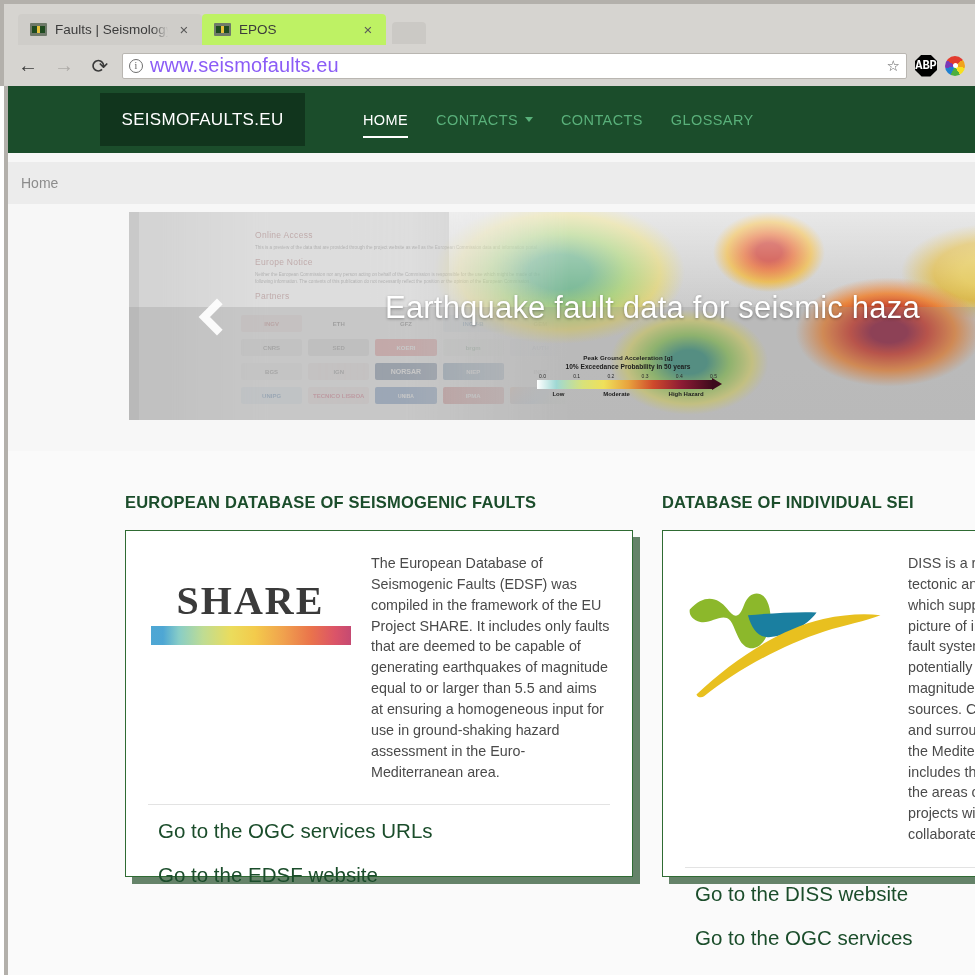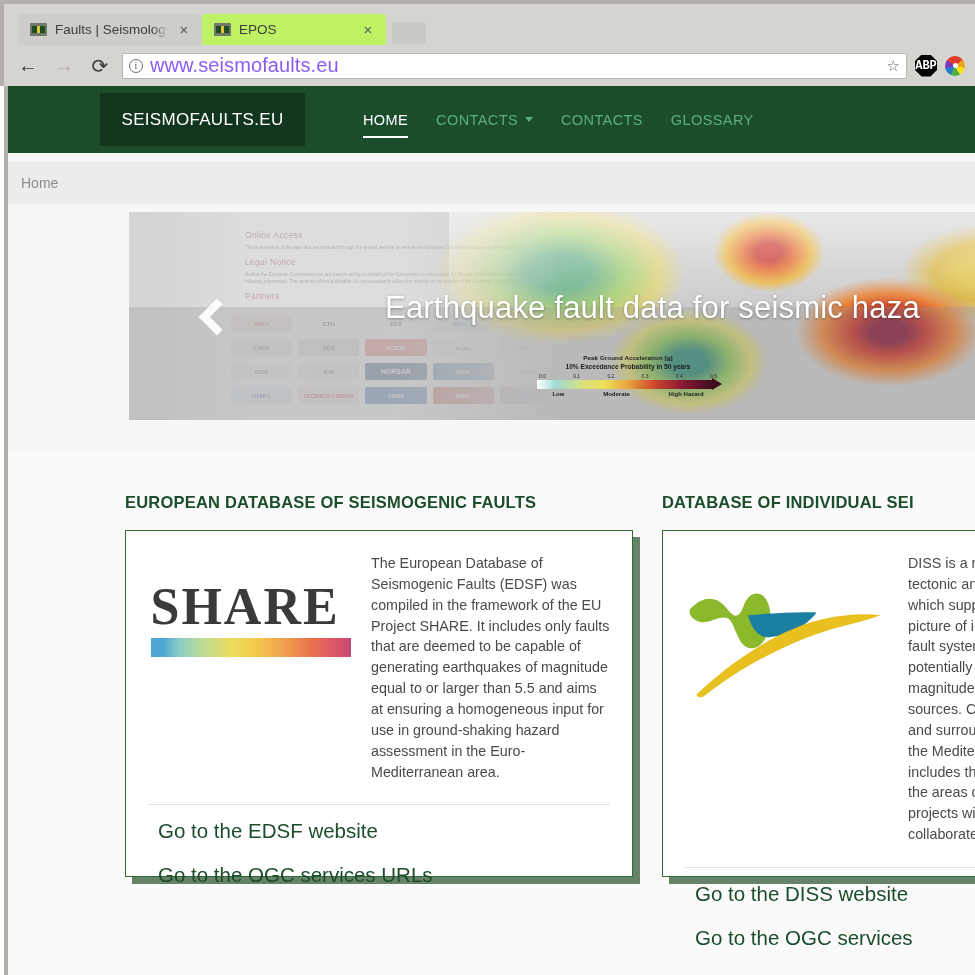--- a/index.html
+++ b/index.html
@@ -223,21 +223,21 @@
   .hero {
     position:absolute;
     left: 121px; top: 8px;
     right: 0;
     height: 208px;
     overflow: hidden;
     background: #c9c9c9;
   }
   
   .slide-partners {
-    position:absolute; left:0; top:0; width: 430px; height: 100%;
+    position:absolute; left:10px; top:0; width: 430px; height: 100%;
     background:#ffffff;
     opacity: .38;
     filter: blur(.2px);
     padding: 12px 16px;
     -webkit-mask-image: linear-gradient(90deg, rgba(0,0,0,.55) 0 5%, #000 30%, #000 62%, transparent 100%);
     mask-image: linear-gradient(90deg, rgba(0,0,0,.55) 0 5%, #000 30%, #000 62%, transparent 100%);
   }
   .pt-h { font-size:8.5px; color:#b07a7a; margin: 6px 0 4px 100px; letter-spacing:.3px;}
   .pt-p { font-size:4.6px; color:#8e8e8e; line-height:1.55; margin-left:100px; width: 300px;}
   .pt-logos { margin-top: 14px; margin-left: 86px; width: 330px;
@@ -356,24 +356,25 @@
     font-size: 20.5px;
     margin: 0 0 20px 10px;
     white-space: nowrap;
   }
   .card-link:last-child { margin-bottom:0; }
 
   
   .share-logo { width: 200px; }
   .share-word {
     font-family: "Liberation Serif", serif;
-    font-size: 52px;
+    font-size: 40px;
     font-weight: bold;
     letter-spacing: 2px;
     color: #3a3a3a;
+    text-align:center;
     line-height: 1;
   }
   .share-bar {
     height: 19px; margin-top: 5px;
     background: linear-gradient(90deg,#3f9fd0 0 6%, #7ec9c2 14%, #b9d98a 26%, #e9d94e 40%, #f2c63c 52%, #ef9a3e 66%, #e8673c 80%, #d8455b 92%, #c03a66 100%);
     opacity:.92;
   }
 
   
   .diss-logo { width: 215px; height: 120px; }
@@ -438,21 +439,21 @@
 
     <div class="hero-wrap">
       <div class="hero">
 
         <div class="slide-map"></div>
         <div class="map-top-band"></div>
 
         <div class="slide-partners">
           <div class="pt-h">Online Access</div>
           <div class="pt-p">This is a preview of the data that are provided through the project website as well as the European Commission data and information portal.</div>
-          <div class="pt-h">Legal Notice</div>
+          <div class="pt-h">Europe Notice</div>
           <div class="pt-p">Neither the European Commission nor any person acting on behalf of the Commission is responsible for the use which might be made of the following information. The contents of this publication do not necessarily reflect the position or the opinion of the European Commission.</div>
           <div class="pt-h">Partners</div>
           <div class="pt-logos">
             <div class="pt-logo" style="background:#f3dede;color:#b55;">INGV</div>
             <div class="pt-logo" style="color:#333;">ETH</div>
             <div class="pt-logo" style="color:#333;">GFZ</div>
             <div class="pt-logo" style="background:#e4eef5;color:#26699a;">INGV-B</div>
             <div class="pt-logo">GEM</div>
             <div class="pt-logo" style="background:#e8e8e8;">CNRS</div>
             <div class="pt-logo" style="background:#d9d9d9;">SED</div>
@@ -509,22 +510,22 @@
               <div class="card-logo">
                 <div class="share-logo">
                   <div class="share-word">SHARE</div>
                   <div class="share-bar"></div>
                 </div>
               </div>
               <div class="card-text">The European Database of Seismogenic Faults (EDSF) was compiled in the framework of the EU Project SHARE. It includes only faults that are deemed to be capable of generating earthquakes of magnitude equal to or larger than 5.5 and aims at ensuring a homogeneous input for use in ground-shaking hazard assessment in the Euro-Mediterranean area.</div>
             </div>
             <div class="card-divider"></div>
             <div class="card-links">
+              <a class="card-link">Go to the OGC services URLs</a>
               <a class="card-link">Go to the EDSF website</a>
-              <a class="card-link">Go to the OGC services URLs</a>
             </div>
           </div>
         </div>
 
         <div class="card-col">
           <div class="card-heading">DATABASE OF INDIVIDUAL SEI</div>
           <div class="card">
             <div class="card-body">
               <div class="card-logo">
                 <svg class="diss-logo" viewBox="0 0 215 120">

